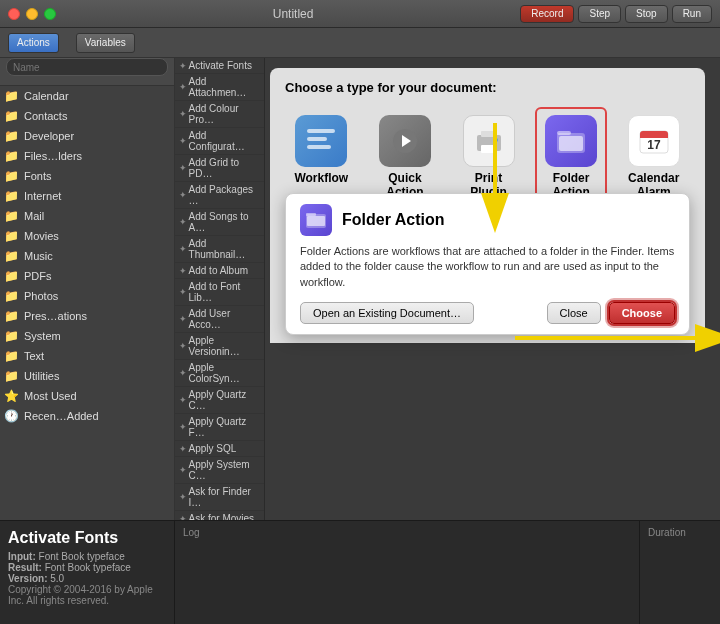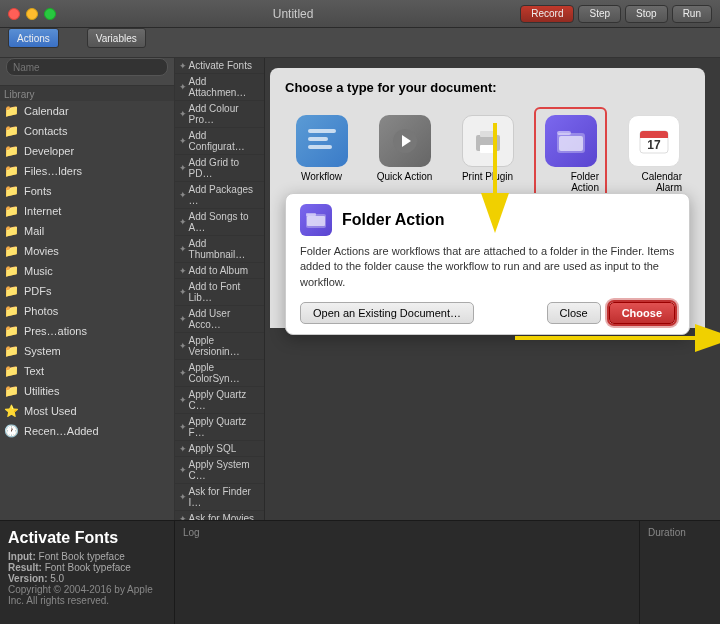--- a/index.html
+++ b/index.html
@@ -57,22 +57,23 @@
       display: flex;
       align-items: center;
     }
     .toolbar-btn.record { background: linear-gradient(to bottom, #c0392b, #922b21); }
 
     
     .sub-toolbar {
       height: 30px;
       background: #4a4a4a;
       display: flex;
+      align-items: center;
       padding: 0 8px;
-      gap: 28px;
+      gap: 17px;
       border-bottom: 1px solid #333;
     }
     .sub-btn {
       background: linear-gradient(to bottom, #6a6a6a, #555);
       border: 1px solid #333;
       border-radius: 3px;
       color: #eee;
       font-size: 10px;
       padding: 2px 8px;
       cursor: pointer;
@@ -202,23 +203,24 @@
       width: 52px;
       height: 52px;
       border-radius: 10px;
       display: flex;
       align-items: center;
       justify-content: center;
       margin-bottom: 4px;
       font-size: 28px;
     }
     .icon-label {
-      font-size: 10px;
-      text-align: right;
+      font-size: 12px;
+      text-align: center;
       color: #000;
+      font-weight: bold;
     }
 
     
     .icon-workflow {
       background: linear-gradient(135deg, #5b9bd5, #3a7bc8);
       position: relative;
     }
     
     .icon-application {
       background: linear-gradient(135deg, #a0a0a0, #787878);
@@ -406,21 +408,20 @@
   <button class="sub-btn">Variables</button>
 </div>
 
 <div class="main-area">
 
   <div class="left-panel">
     <div class="left-top">
       <input class="search-box" type="text" placeholder="Name" style="">
     </div>
     <div class="sidebar-list">
-      <div class="lib-label">Library</div>
       <div class="sidebar-item">
         <span class="icon folder-icon">📁</span>
         <span>Calendar</span>
       </div>
       <div class="sidebar-item">
         <span class="icon folder-icon">📁</span>
         <span>Contacts</span>
       </div>
       <div class="sidebar-item">
         <span class="icon folder-icon">📁</span>

